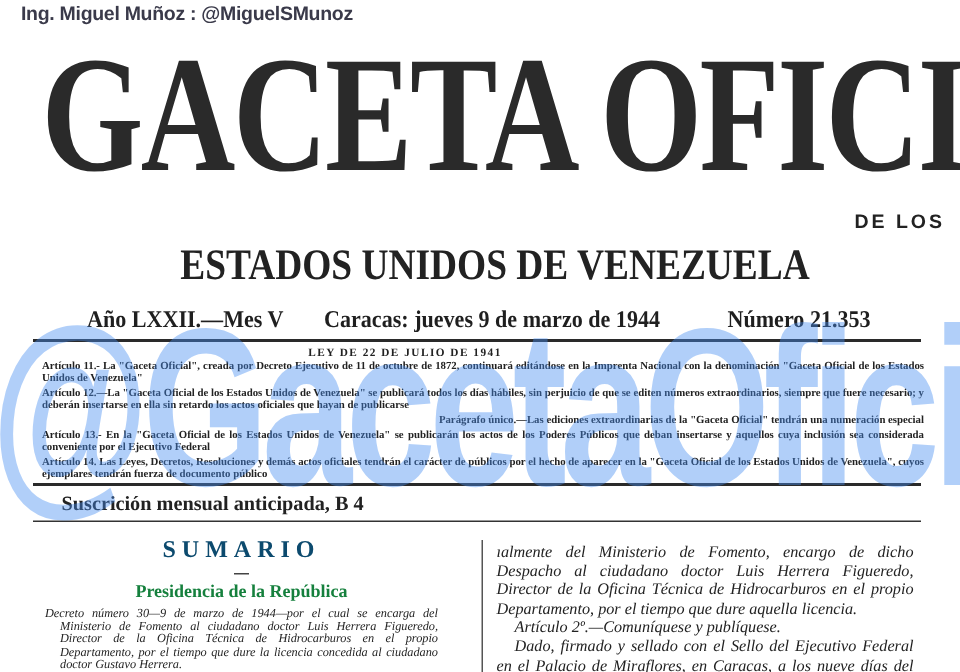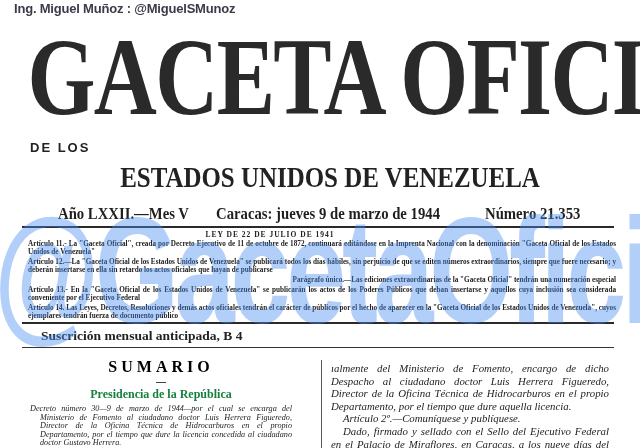--- a/index.html
+++ b/index.html
@@ -19,21 +19,21 @@
     }
     .title {
       font-family: "Liberation Serif", serif; font-weight: bold;
       font-size: 104px; line-height: 104px; letter-spacing: -2px;
       color: #2a2a2a; transform: scaleX(0.84) scaleY(1.06); transform-origin: center top;
       white-space: nowrap; margin-left: -60px; margin-right: -60px;
     }
     .delos {
       position: absolute; left: 0; width: 600px; top: 118px;
       font-family: "Liberation Sans", sans-serif; font-weight: bold;
-      font-size: 13px; letter-spacing: 2px; text-align: left; color: #222;
+      font-size: 13px; letter-spacing: 2px; text-align: right; color: #222;
     }
     .country {
       position: absolute; left: 0; width: 600px; top: 139px;
       font-family: "Liberation Serif", serif; font-weight: bold;
       font-size: 29px; letter-spacing: 0px; text-align: center; color: #222;
       transform: scaleX(0.86); transform-origin: center top; white-space: nowrap;
     }
     .dateline {
       position: absolute; top: 205px; left: 0; width: 640px; height: 22px;
       font-family: "Liberation Serif", serif; font-weight: bold; font-size: 16px; color: #1f1f1f;
@@ -49,21 +49,21 @@
     .law p { margin: 0; text-align: justify; }
     .law p.center { text-align: right; }
     .subs {
       position: absolute; top: 328px; left: 1px; width: 592px; height: 18px;
       font-family: "Liberation Serif", serif; font-weight: bold; font-size: 13.5px; color: #222;
     }
     .subs span { position: absolute; top: 0; white-space: nowrap; }
     .col-left { position: absolute; left: 30px; top: 358px; width: 262px; }
     .sumario {
       text-align: center; font-family: "Liberation Serif", serif; font-weight: bold;
-      font-size: 16px; letter-spacing: 4px; color: #000000;
+      font-size: 16px; letter-spacing: 4px; color: #0c4a6e;
     }
     .dash { width: 10px; height: 1px; background: #444; margin: 6px auto 4px; }
     .presid { text-align: center; font-weight: bold; font-size: 12px; color: #15803d; }
     .decree { font-size: 8.2px; line-height: 8.6px; color: #222; text-align: justify; margin-top: 3px; padding-left: 10px; text-indent: -10px; font-style: italic; }
     .col-divider { position: absolute; left: 321px; top: 360px; width: 1px; height: 88px; background: #555; }
     .col-right {
       position: absolute; left: 331px; top: 362px; width: 278px;
       font-size: 10.8px; line-height: 12.6px; color: #222; text-align: justify;
     }
     .col-right p { margin: 0; font-style: italic; }

